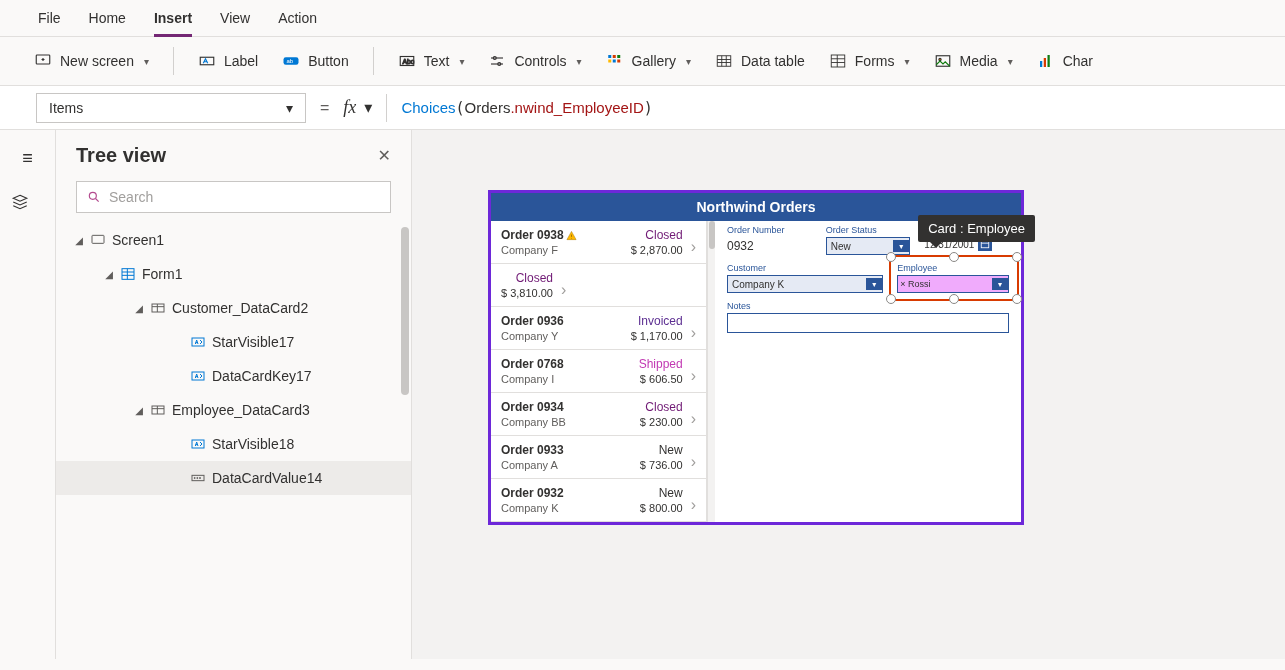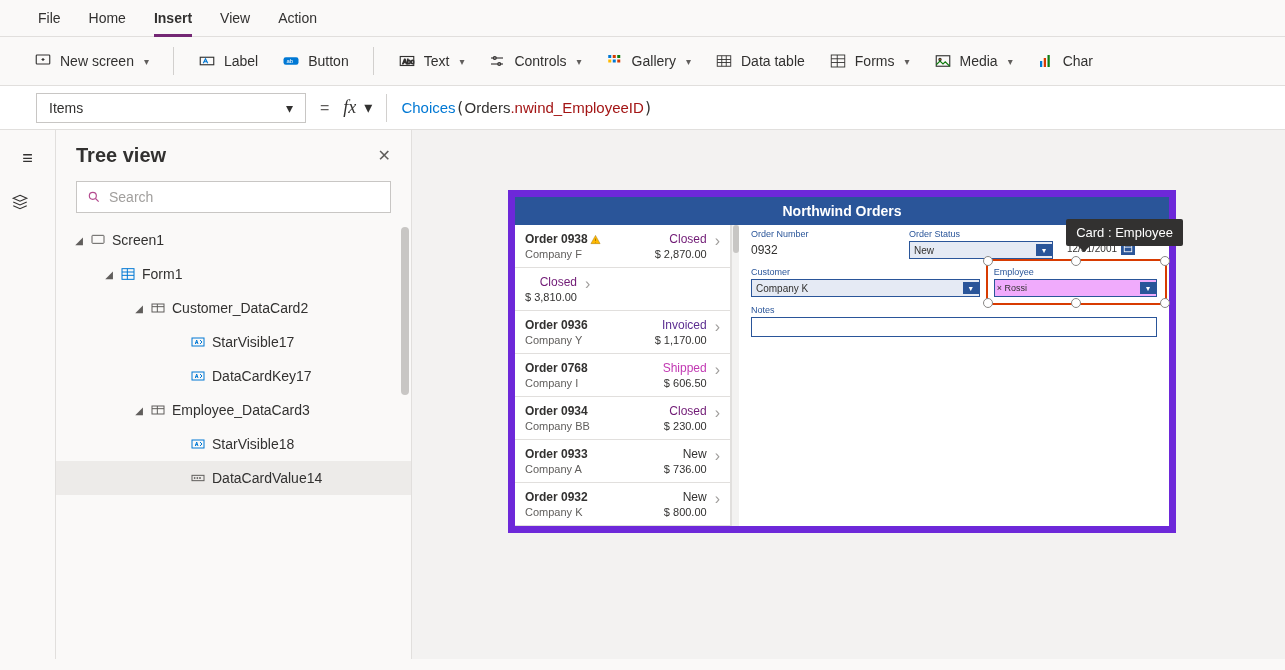--- a/index.html
+++ b/index.html
@@ -49,25 +49,25 @@
 .tree-item.selected { background: #edebe9; }
 .tree .tw { font-size: 10px; color: #605e5c; width: 10px; text-align: center; }
 .tree .l0 { padding-left: 18px; }
 .tree .l1 { padding-left: 48px; }
 .tree .l2 { padding-left: 78px; }
 .tree .l3 { padding-left: 118px; }
 .tree svg.ticon { width: 16px; height: 16px; }
 
 
 .canvas { flex: 1; background: #f3f2f1; position: relative; overflow: hidden; }
-.app { position: absolute; left: 96px; top: 60px; width: 668px; background: #fff; border: 7px solid #6d28d9; }
+.app { position: absolute; left: 76px; top: 60px; width: 536px; background: #fff; border: 3px solid #6d28d9; }
 .apptitle { background: #2a5599; color: #fff; text-align: center; font-weight: 600; padding: 6px; font-size: 14px; }
 .appbody { display: flex; }
 .gallerycol { width: 216px; border-right: 1px solid #e1dfdd; }
-.orderrow { display: flex; align-items: flex-start; padding: 7px 10px; border-bottom: 1px solid #e1dfdd; font-size: 11px; }
+.orderrow { display: flex; align-items: flex-end; padding: 7px 10px; border-bottom: 1px solid #e1dfdd; font-size: 11px; }
 .orderrow .left { flex: 1; }
 .orderrow .otitle { font-weight: 600; font-size: 12px; display: flex; align-items: center; gap: 2px; }
 .orderrow .comp { color: #605e5c; margin-top: 2px; }
 .orderrow .right { text-align: right; margin-right: 8px; }
 .orderrow .stat { font-size: 12px; }
 .orderrow .amt { color: #323130; margin-top: 2px; }
 .orderrow .chevr { color: #a19f9d; font-size: 16px; }
 .st-closed { color: #701a75; }
 .st-invoiced { color: #5c2e91; }
 .st-shipped { color: #c239b3; }

